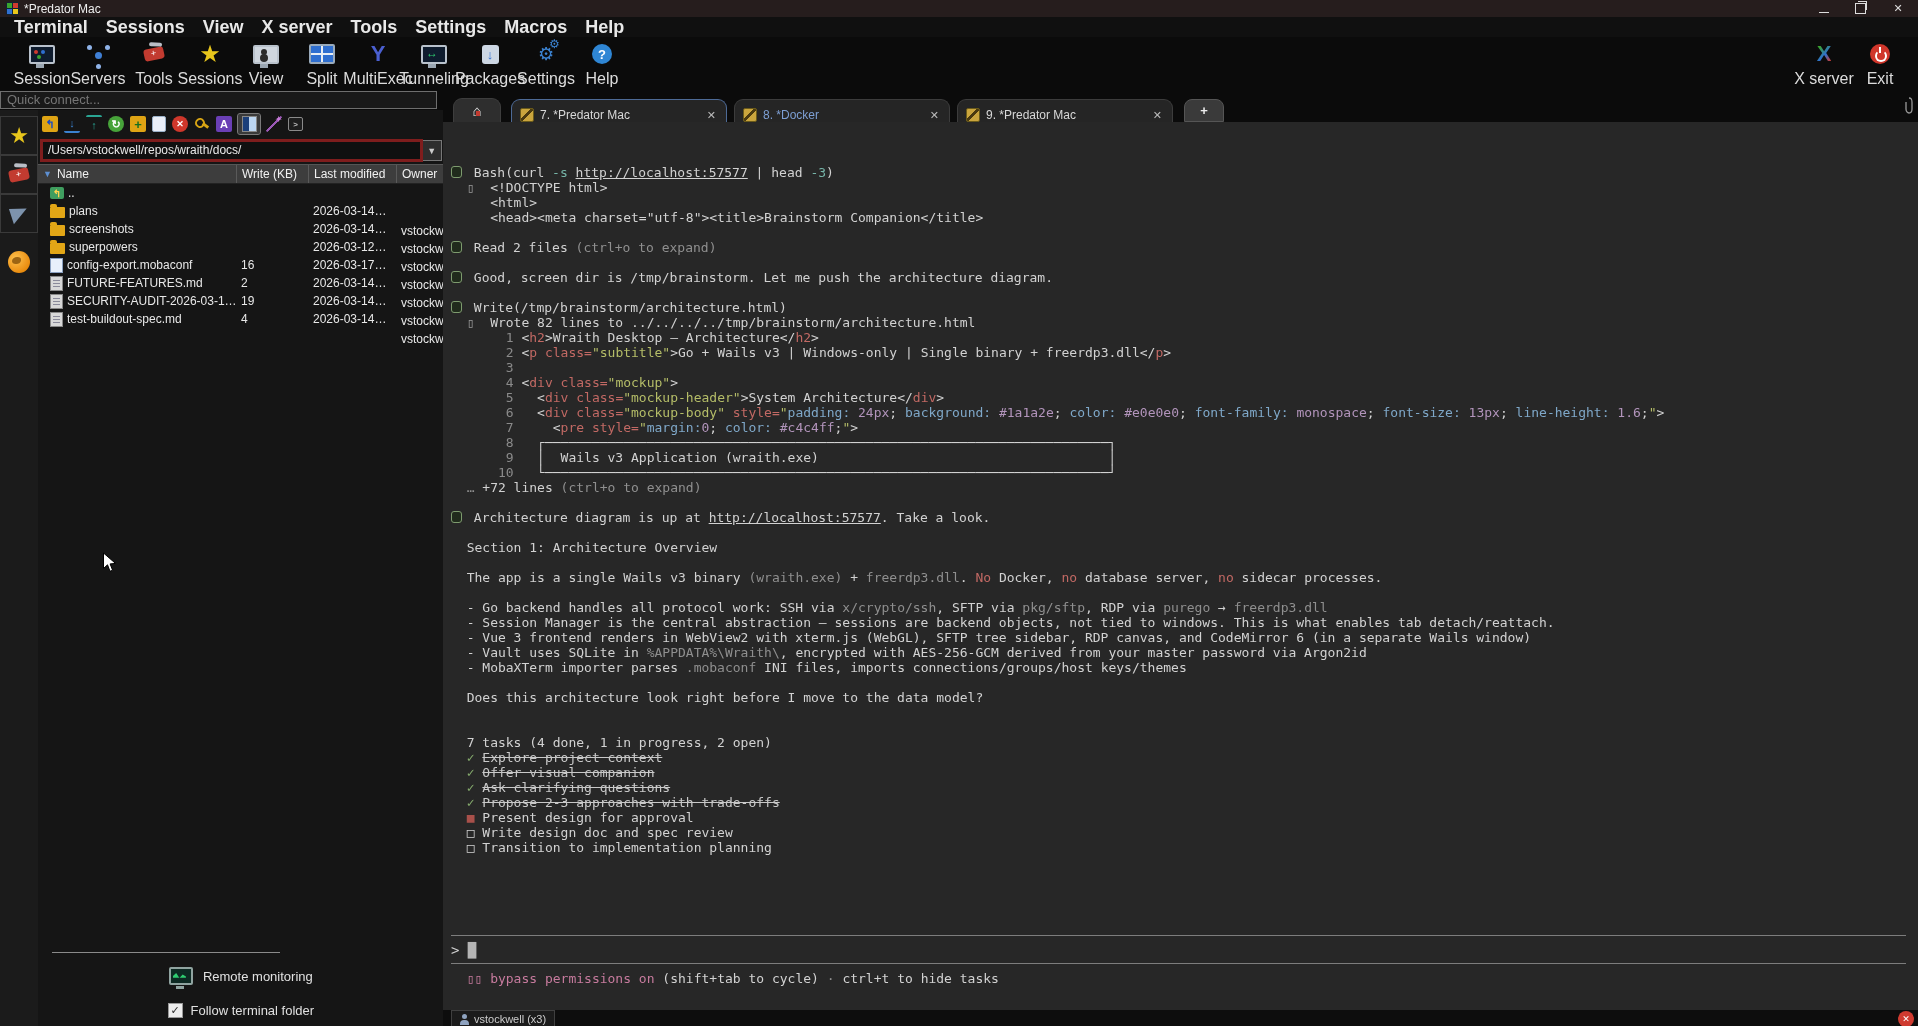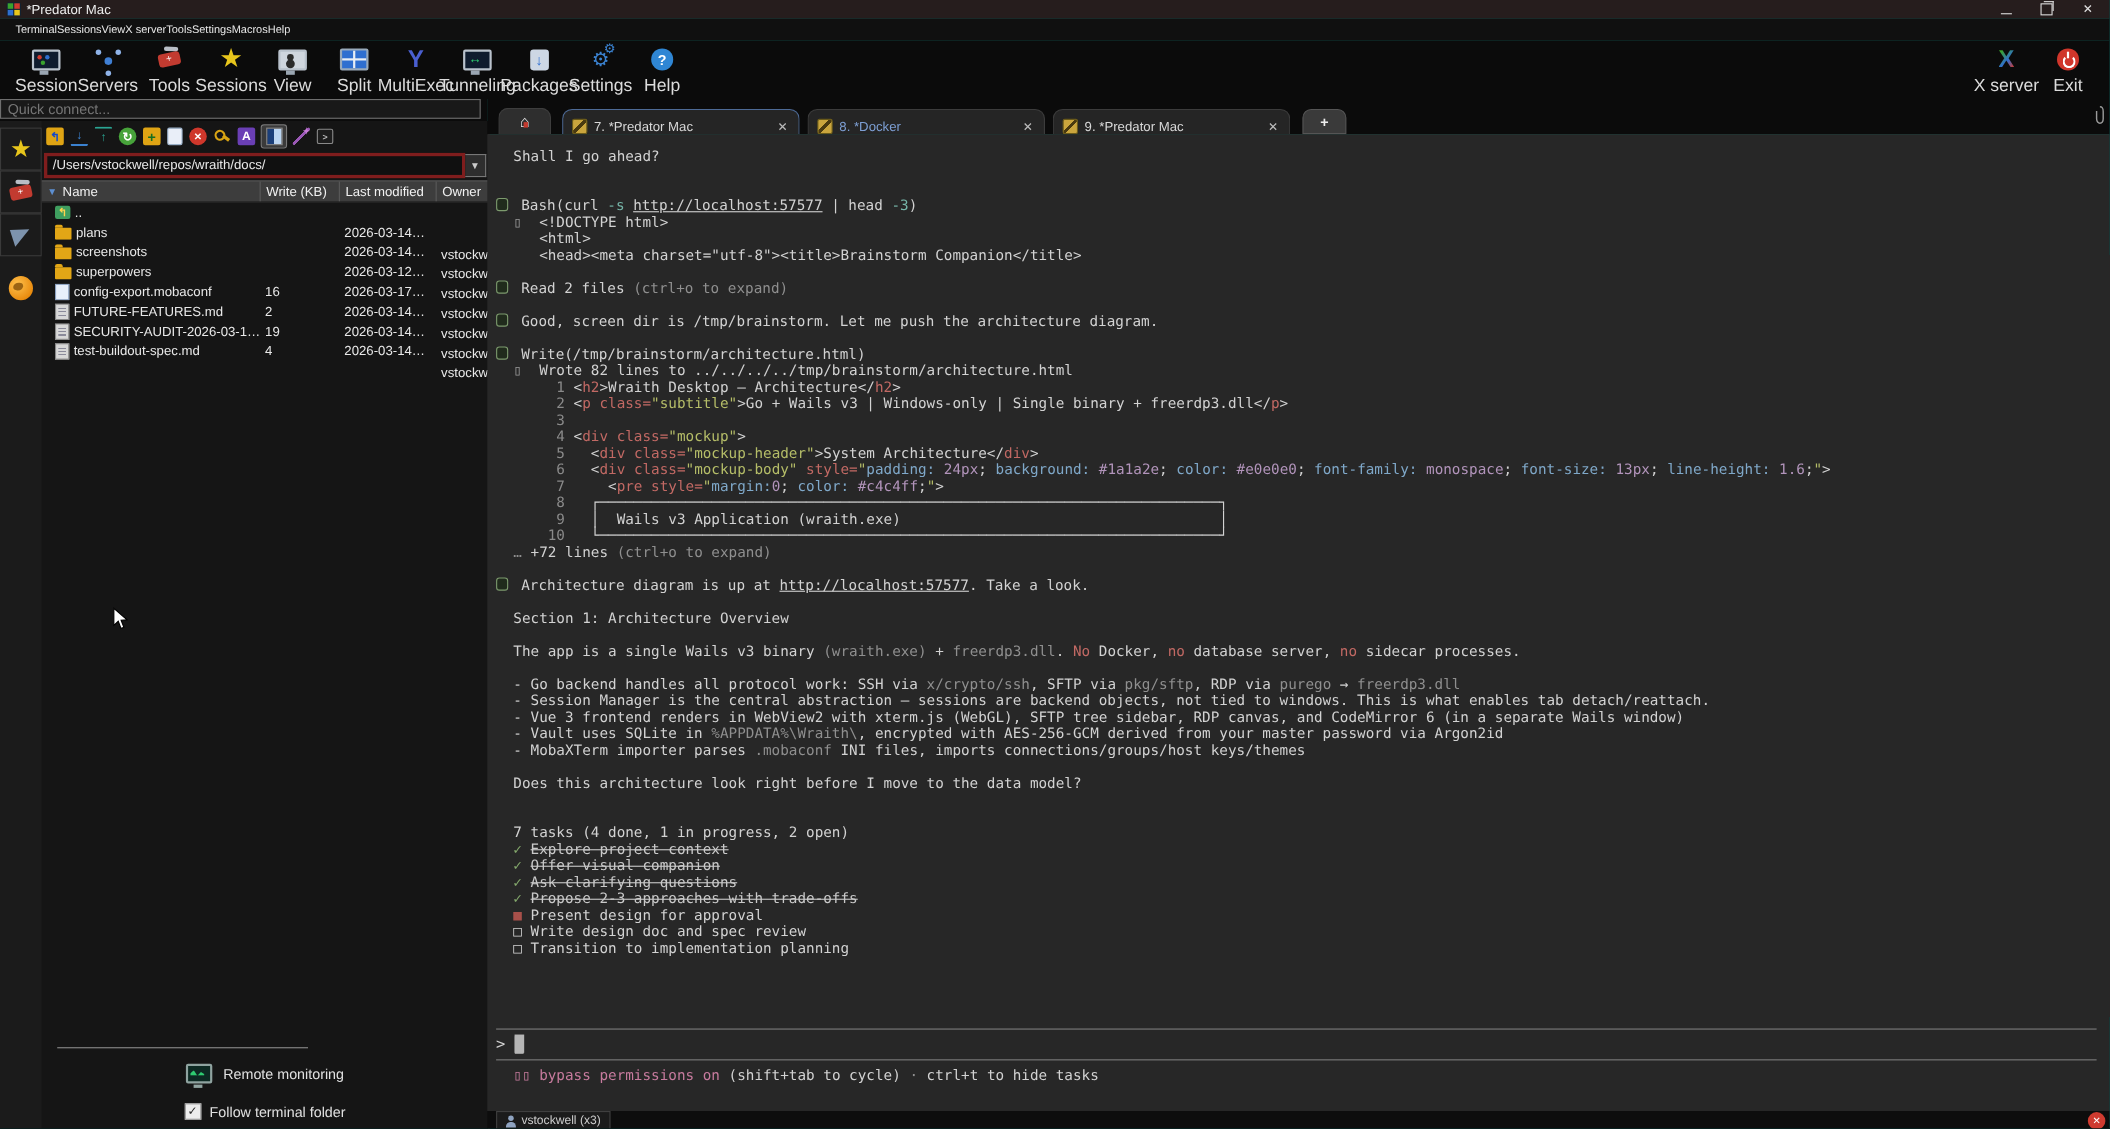--- a/index.html
+++ b/index.html
@@ -1,28 +1,28 @@
 <!DOCTYPE html>
 <html><head>
 <meta charset="utf-8">
 <style>
   html,body{margin:0;padding:0;background:#000;}
-  .app{position:relative;width:1918px;height:1026px;overflow:hidden;background:#0f766e;
+  .app{position:relative;width:1918px;height:1026px;overflow:hidden;background:#84cc16;
        font-family:"Liberation Sans",sans-serif;color:#ddd;user-select:none;}
   
   .titlebar{height:17px;background:#261d1d;display:flex;align-items:center;padding:0 4px;font-size:12px;color:#eee;}
   .title-icon{width:13px;height:13px;border-radius:2px;margin:0 5px 0 2px;background:#123;position:relative;}
   .title-icon::before{content:"";position:absolute;left:1px;top:1px;width:5px;height:5px;background:#3aa32e;box-shadow:6px 0 0 #d03a2f,0 6px 0 #2f6fd0,6px 6px 0 #e8c61c;}
   .win-btns{margin-left:auto;display:flex;align-items:center;gap:26px;padding-right:10px;}
   .wb{width:12px;height:12px;display:flex;align-items:center;justify-content:center;color:#ddd;font-size:11px;}
   .wb-min{border-bottom:1px solid #ddd;height:7px;width:10px;}
   .wb-max{position:relative;width:9px;height:9px;border:1px solid #ddd;}
   .wb-max::before{content:"";position:absolute;left:2px;top:-3px;width:8px;height:8px;border:1px solid #ddd;border-left:none;border-bottom:none;}
   
-  .menubar{height:20px;background:#101010;display:flex;align-items:center;padding:0 14px;font-size:10px;color:#e8e8e8;}
+  .menubar{height:20px;background:#101010;display:flex;align-items:center;gap:18px;padding:0 14px;font-size:18px;color:#e8e8e8;font-weight:bold;}
   .menu-item{cursor:default;}
   
   .toolbar{height:51px;background:#0b0b0b;display:flex;align-items:flex-start;padding:2px 10px 0 14px;}
   .tb-item{width:56px;display:flex;flex-direction:column;align-items:center;gap:3px;padding-top:2px;}
   .tb-item .lbl{font-size:16px;color:#dcdcdc;white-space:nowrap;}
   .tb-ico{height:26px;display:flex;align-items:center;justify-content:center;position:relative;}
   .tb-right{margin-left:auto;display:flex;}
   .mon{width:22px;height:15px;border:2px solid #b9c2cc;background:#0f1c2e;border-radius:2px;position:relative;}
   .mon::after{content:"";position:absolute;bottom:-6px;left:5px;width:8px;height:4px;background:#9aa6b2;}
   .mon-session::before{content:"";position:absolute;left:3px;top:3px;width:4px;height:4px;border-radius:50%;background:#d03a2f;box-shadow:7px 0 0 #2f6fd0,3px 5px 0 #3aa32e;}
@@ -427,21 +427,20 @@
         <div class="plustab"></div>
         <span class="clip">
           <svg width="10" height="17" viewBox="0 0 10 17">
               <path d="M5 1 C8 1 8 3.5 8 5.5 L8 12 C8 14.5 6.5 16 5 16 C3.5 16 2 14.5 2 12 L2 5" stroke="#9a9a9a" stroke-width="1.3" fill="none"></path>
             </svg>
         </span>
       </div>
 
       <div class="terminal">
         <div class="t-out">
-            <div class="tline"><span>  Shall I go ahead?</span></div>
             <div class="tline">&nbsp;</div>
             <div class="tline">&nbsp;</div>
             <div class="tline"><span class="sg-g">⏺</span><span> Bash(curl </span><span class="sg-t">-s</span><span> </span><span class="sg-u">http://localhost:57577</span><span> | head </span><span class="sg-t">-3</span><span>)</span></div>
             <div class="tline"><span>  </span><span class="sg-bx">▯</span><span>  &lt;!DOCTYPE html&gt;</span></div>
             <div class="tline"><span>     &lt;html&gt;</span></div>
             <div class="tline"><span>     &lt;head&gt;&lt;meta charset="utf-8"&gt;&lt;title&gt;Brainstorm Companion&lt;/title&gt;</span></div>
             <div class="tline">&nbsp;</div>
             <div class="tline"><span class="sg-g">⏺</span><span> Read 2 files </span><span class="sg-d">(ctrl+o to expand)</span></div>
             <div class="tline">&nbsp;</div>
             <div class="tline"><span class="sg-g">⏺</span><span> Good, screen dir is /tmp/brainstorm. Let me push the architecture diagram.</span></div>

